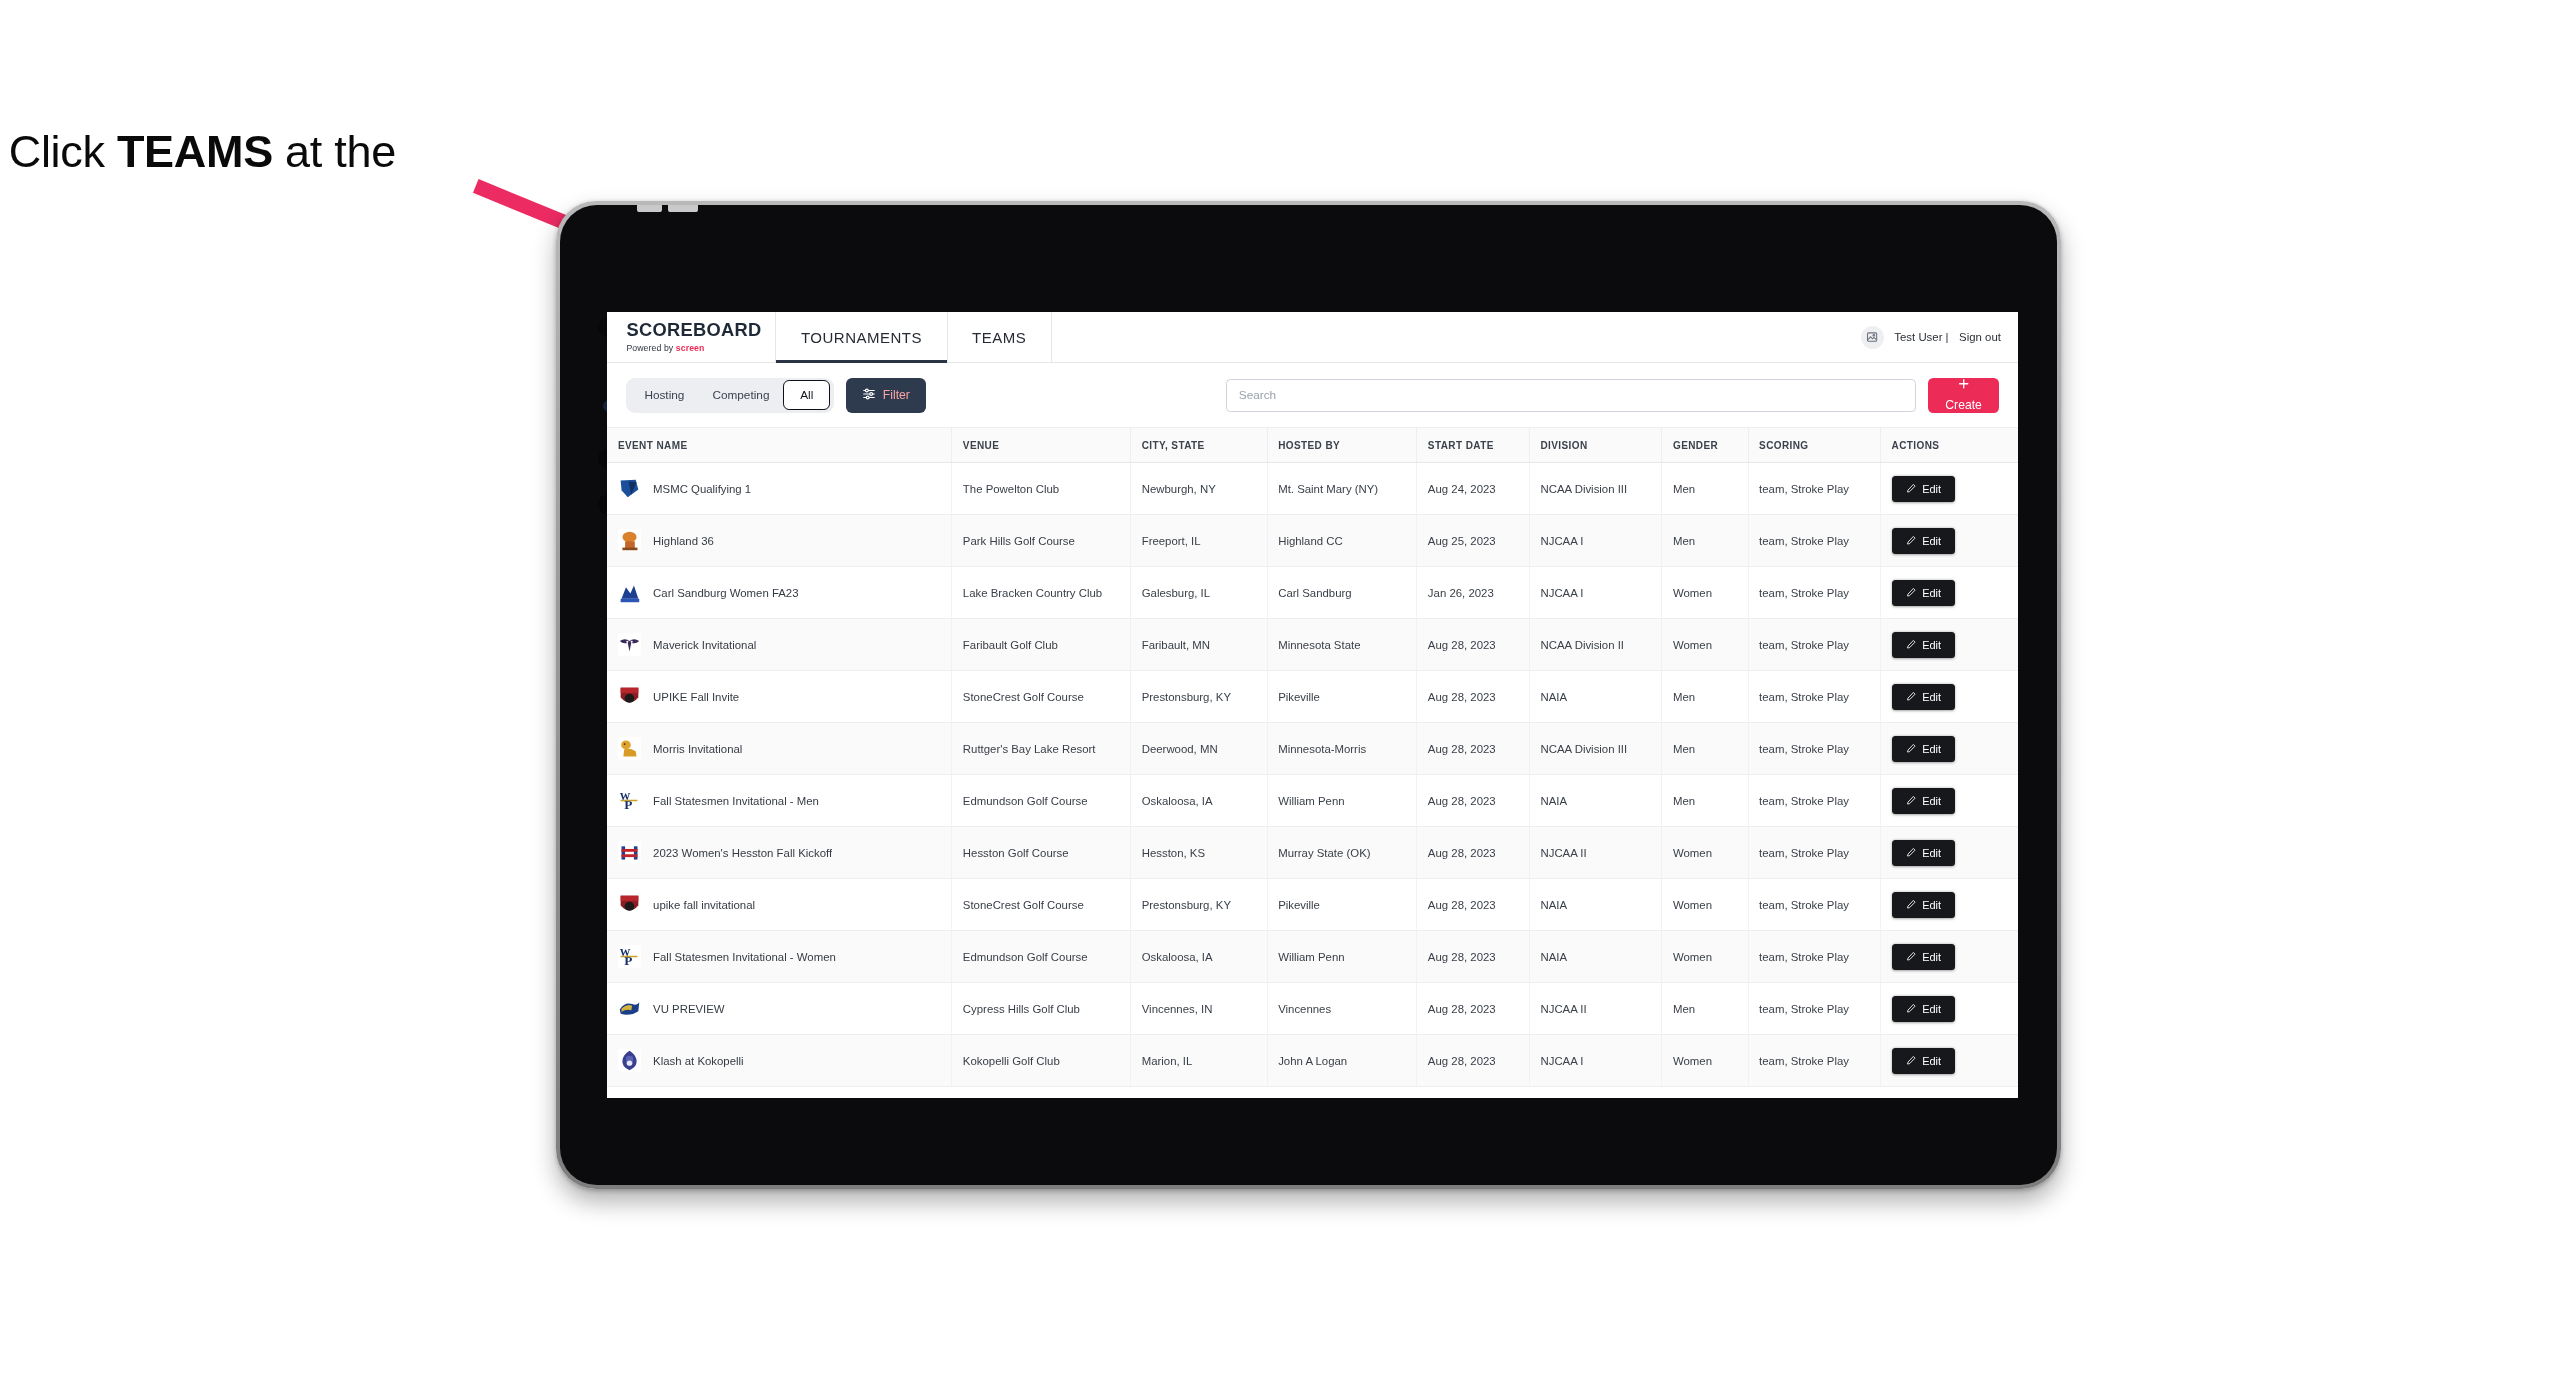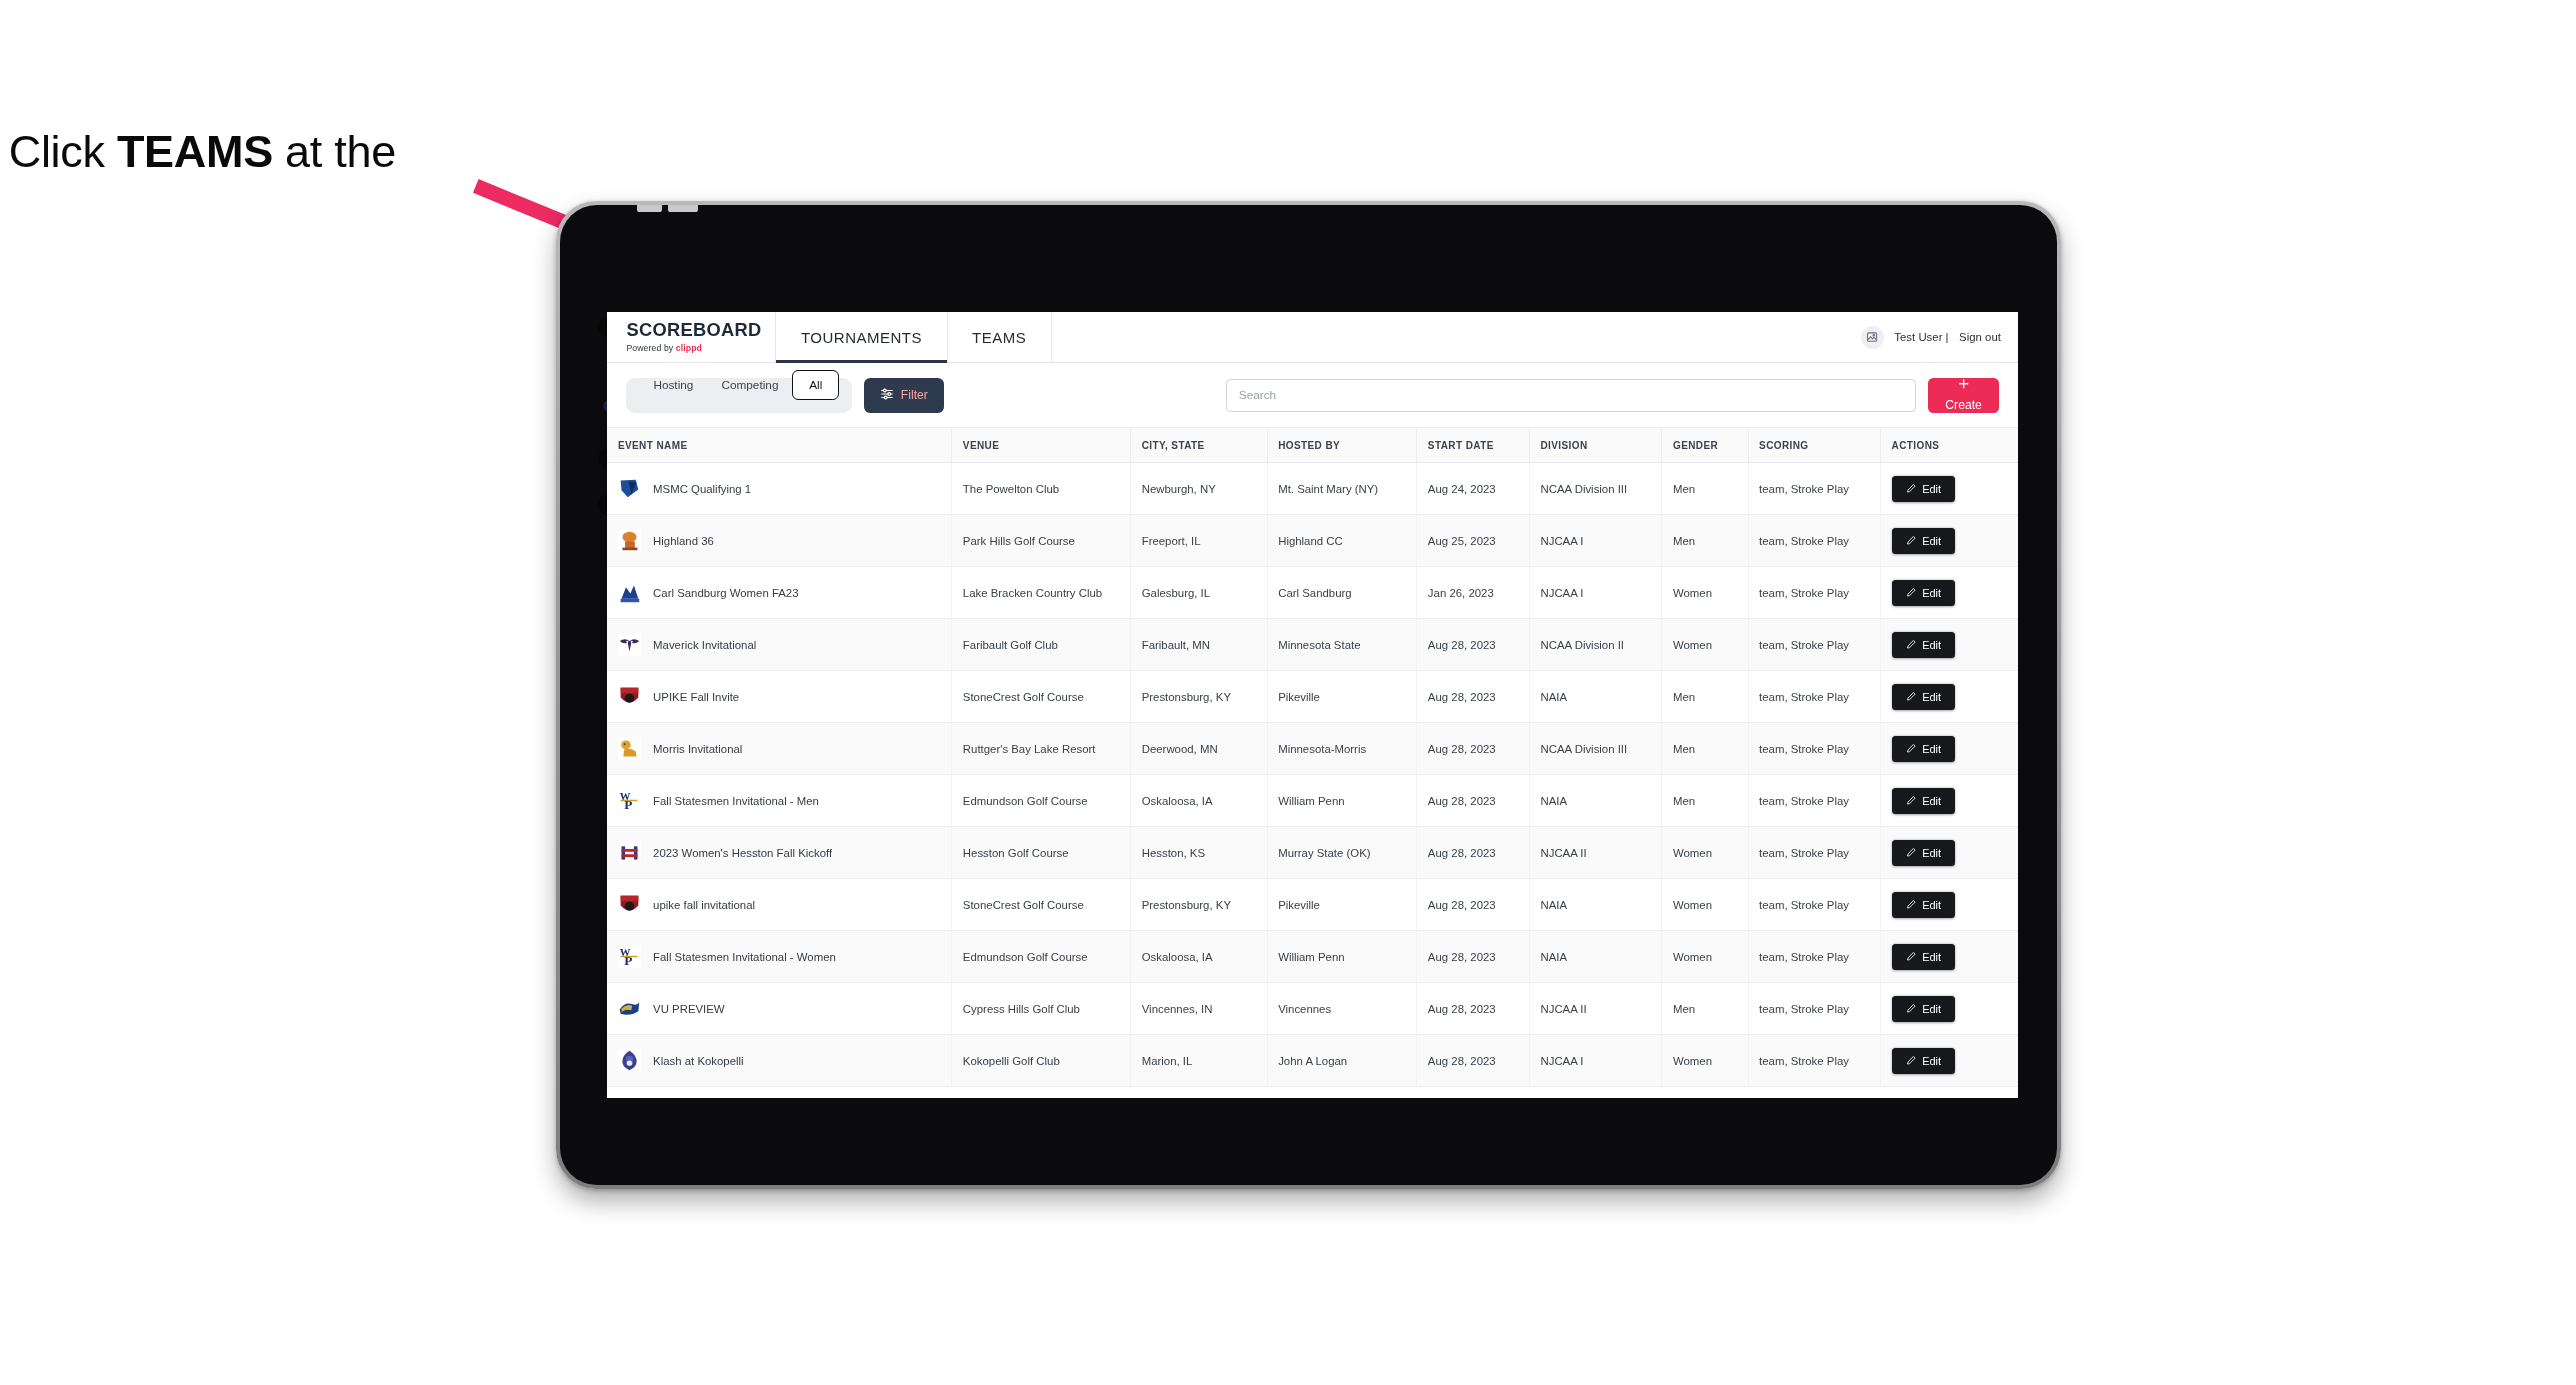--- a/index.html
+++ b/index.html
@@ -105,22 +105,22 @@
   
   .toolbar {
     height: 65px;
     background:#fff;
     display:flex; align-items:center;
     padding: 0 19px;
     gap: 12.2px;
     border-bottom: 0.9px solid #eceef1;
   }
   .seg {
-    display:flex; align-items:flex-end;
-    background:#eceef1; border-radius:9px; padding:13px;
+    display:flex; align-items:center;
+    background:#eceef1; border-radius:9px; padding:4px;
     height:35px;
   }
   .seg-item {
     font-size:11.8px; color:#3c434e; padding: 0 14px; height:30px;
     display:flex; align-items:center; border-radius:6.1px; cursor:pointer;
   }
   .seg-item.selected {
     background:#ffffff; color:#12161c; border:1.7px solid #0d1117; font-weight:500;
     padding: 0 15.7px;
   }
@@ -221,21 +221,21 @@
       <div class="sensor s2"></div>
       <div class="sensor s3"></div>
       <div class="sensor s4"></div>
       <div class="sensor s5"></div>
 
       <div class="app">
 
         <div class="appbar">
           <div class="brand">
             <div class="brand-word">SCOREBOARD</div>
-            <div class="brand-sub"><span>Powered by </span><span class="clippd">clippd</span></div>
+            <div class="brand-sub"><span>Powered by </span><span class="clippd">screen</span></div>
           </div>
 
           <div class="navtabs">
             <div class="navtab active">TOURNAMENTS</div>
             <div class="navtab">TEAMS</div>
           </div>
 
           <div class="appbar-right">
             <div class="avatar">
               <svg width="12.2" height="12.2" viewBox="0 0 16 16" fill="none" stroke="#6b7280" stroke-width="1.4">

